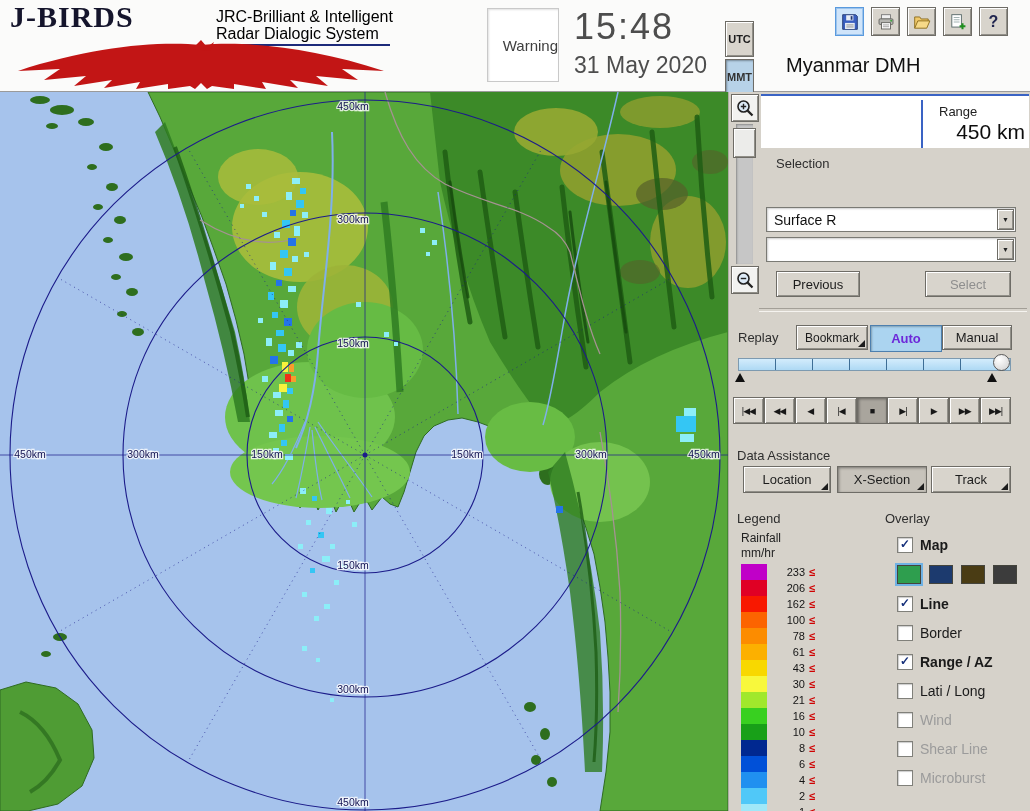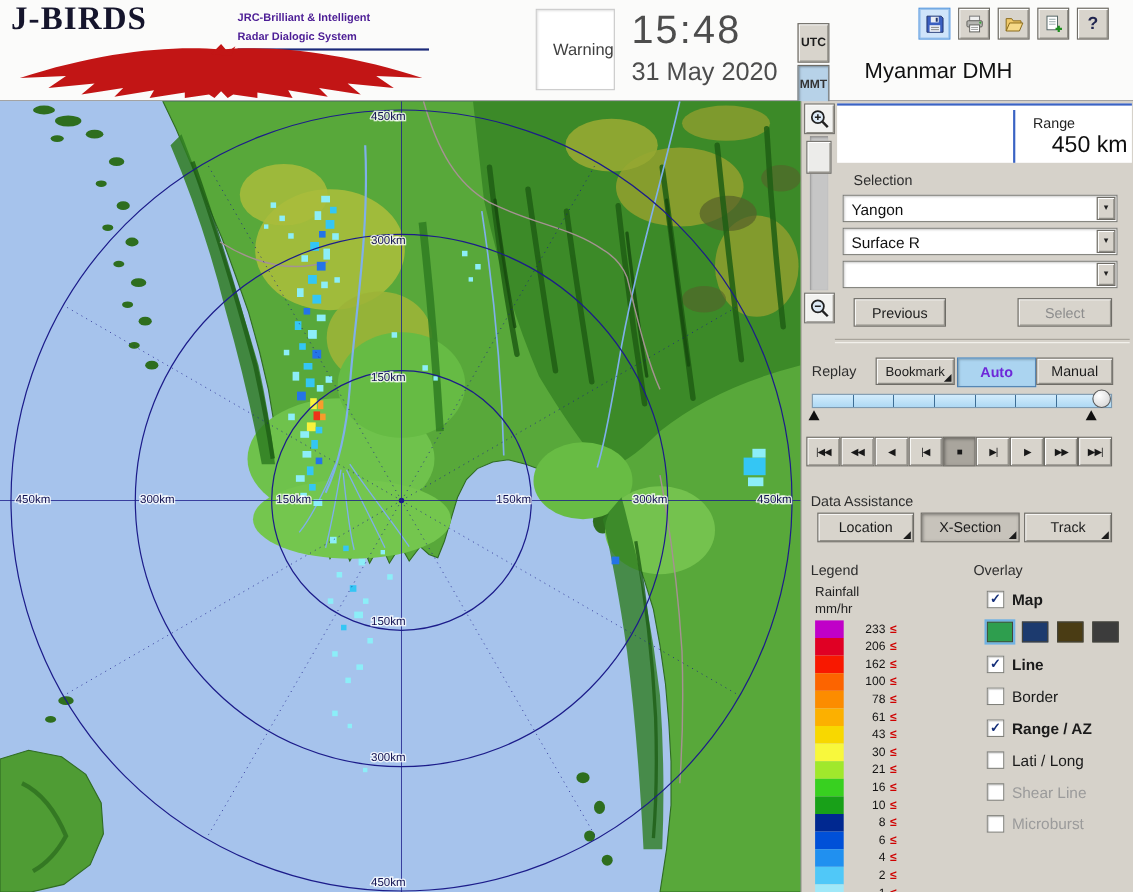--- a/index.html
+++ b/index.html
@@ -2,21 +2,21 @@
 <html><head>
 <meta charset="utf-8">
 <style>
   html,body{margin:0;padding:0;background:#888;}
   .app{position:relative;width:1030px;height:811px;overflow:hidden;background:#d6d2ca;
        font-family:"Liberation Sans", sans-serif;-webkit-font-smoothing:antialiased;}
   .abs{position:absolute;}
   
   .header{position:absolute;left:0;top:0;width:1030px;height:92px;background:#fbfbfa;border-bottom:1px solid #9a9a9a;box-sizing:border-box;}
   .logo-title{position:absolute;left:10px;top:0px;font-family:"Liberation Serif",serif;font-weight:bold;font-size:30px;color:#15152c;letter-spacing:1px;}
-  .logo-tags{position:absolute;left:216px;top:8px;color:#4c1d95;font-weight:bold;font-size:10px;line-height:17px;white-space:nowrap;}
+  .logo-tags{position:absolute;left:216px;top:8px;color:#000000;font-weight:normal;font-size:16px;line-height:17px;white-space:nowrap;}
   .logo-underline{position:absolute;left:216px;top:44px;width:174px;height:2px;background:#1c2a7a;}
   .eagle{position:absolute;left:6px;top:40px;}
   .warning-box{position:absolute;left:487px;top:8px;width:70px;height:72px;background:#ffffff;border:1px solid #c9c9c9;box-shadow:inset 1px 1px 2px rgba(0,0,0,.12);display:flex;align-items:center;justify-content:flex-end;color:#404040;font-size:15px;}
   .clock-time{position:absolute;left:574px;top:6px;font-size:36px;color:#4d4d4d;letter-spacing:2px;}
   .clock-date{position:absolute;left:574px;top:52px;font-size:23px;color:#4d4d4d;}
   .tz{position:absolute;left:725px;top:21px;width:30px;}
   .tzbtn{width:29px;height:36px;font-size:11px;font-weight:bold;color:#333;display:flex;align-items:center;justify-content:center;box-sizing:border-box;}
   .tz .tzbtn + .tzbtn{margin-top:2px;}
   .tz-sel{background:#b7d2e8;box-shadow:inset 1px 1px 2px rgba(0,0,0,.35);border:1px solid #6e6c66;}
   .toolbar{position:absolute;right:22px;top:7px;display:flex;gap:7px;}
@@ -373,26 +373,20 @@
       </svg>
     </div>
 
     <div class="rangebox">
       <div class="range-div"></div>
       <div class="range-label">Range</div>
       <div class="range-value">450 km</div>
     </div>
 
     <div class="sec-label" style="left:47px;top:64px;">Selection</div>
-    <div class="dd" style="left:37px;top:85px;">
-      <span class="dd-val">Yangon</span>
-      <span class="dd-btn btn">
-          <i style="font-style:normal;">▼</i>
-        </span>
-    </div>
     <div class="dd" style="left:37px;top:115px;">
       <span class="dd-val">Surface R</span>
       <span class="dd-btn btn">
           <i style="font-style:normal;">▼</i>
         </span>
     </div>
     <div class="dd" style="left:37px;top:145px;">
       <span class="dd-val"></span>
       <span class="dd-btn btn">
           <i style="font-style:normal;">▼</i>
@@ -541,20 +535,24 @@
         <div class="orow chk">
           <span class="cb">✓</span>
           <span class="olb">Range / AZ</span>
         </div>
         <div class="orow">
           <span class="cb"></span>
           <span class="olb">Lati / Long</span>
         </div>
         <div class="orow dis">
           <span class="cb"></span>
+          <span class="olb">Wind</span>
+        </div>
+        <div class="orow dis">
+          <span class="cb"></span>
           <span class="olb">Shear Line</span>
         </div>
         <div class="orow dis">
           <span class="cb"></span>
           <span class="olb">Microburst</span>
         </div>
       </div>
 
   </div>
 </div>

